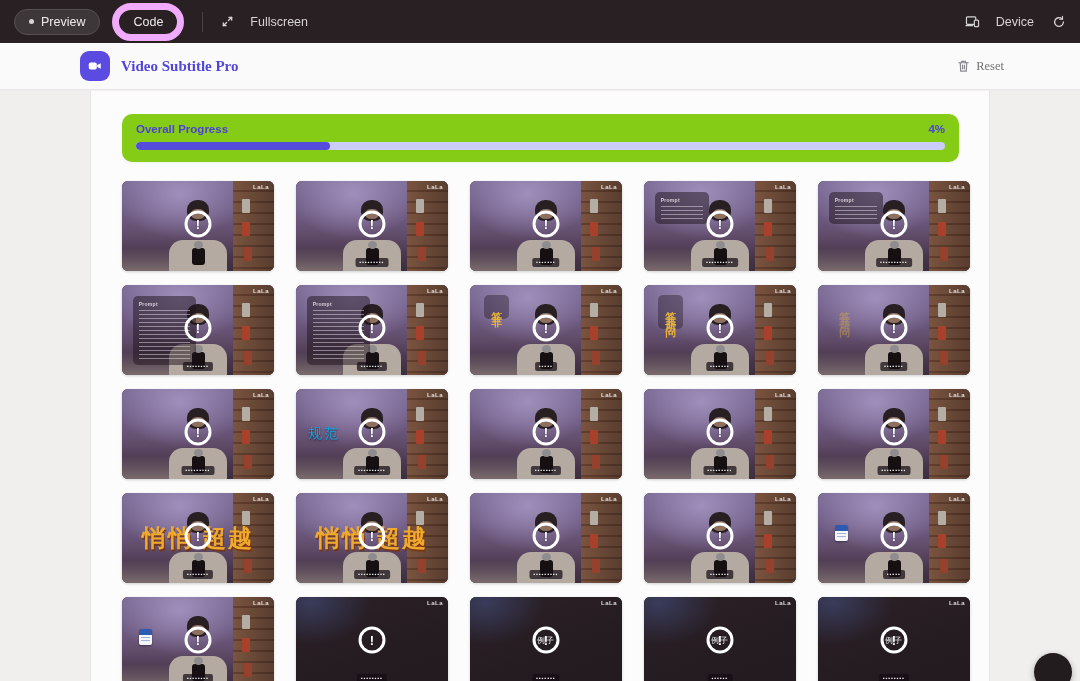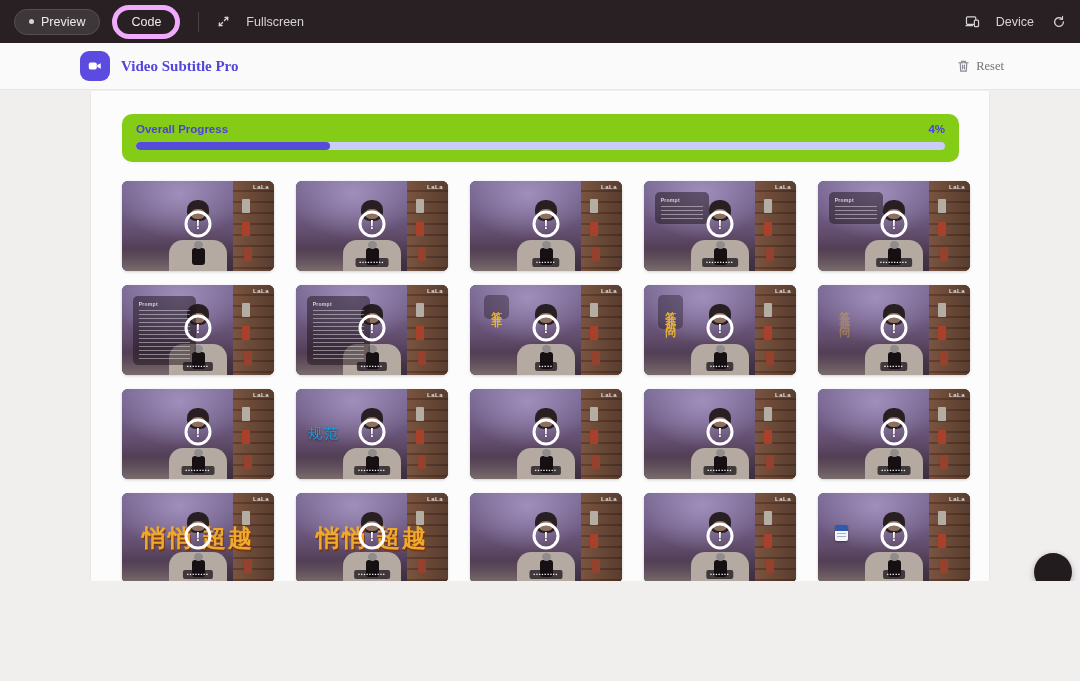--- a/index.html
+++ b/index.html
@@ -1,24 +1,24 @@
 <!DOCTYPE html>
 <html><head>
 <meta charset="utf-8">
 <style>
   * { margin:0; padding:0; box-sizing:border-box; }
   html,body { width:1080px; height:681px; overflow:hidden; font-family:"Liberation Sans", sans-serif; background:#f1efee; }
-  .stage { position:relative; width:1080px; height:581px; overflow:hidden; }
+  .stage { position:relative; width:1080px; height:681px; overflow:hidden; }
 
   
   .topbar { position:absolute; top:0; left:0; right:0; height:43px; background:#292023; display:flex; align-items:center; justify-content:space-between; padding:0 14px; }
   .tb-left, .tb-right { display:flex; align-items:center; gap:12px; }
   .pill { display:flex; align-items:center; gap:7px; border-radius:999px; padding:5px 14px; font-size:12.5px; color:#eceaeb; cursor:pointer; }
   .pill.active { background:#3e373a; border:1px solid #564f52; }
-  .pill.plain { border:5px solid #f0abfc; }
+  .pill.plain { border:7px solid #f0abfc; }
   .dot { width:5px; height:5px; border-radius:50%; background:#d8d5d6; }
   .tb-divider { width:1px; height:20px; background:#4a4346; margin:0 6px; }
   .tb-item { display:flex; align-items:center; gap:16px; color:#d6d3d4; font-size:12.5px; cursor:pointer; }
   .tb-item svg { display:block; }
   .icon-btn { color:#d6d3d4; cursor:pointer; display:flex; align-items:center; }
 
   
   .appheader { position:absolute; top:43px; left:0; right:0; height:47px; background:#fbfafa; border-bottom:1px solid #e8e6e7; display:flex; align-items:center; justify-content:space-between; padding:0 76px 0 80px;font-family:Liberation Serif, serif; }
   .ah-left { display:flex; align-items:center; gap:11px; }
   .app-icon { width:30px; height:30px; border-radius:9px; background:#5b4be0; display:flex; align-items:center; justify-content:center; }

